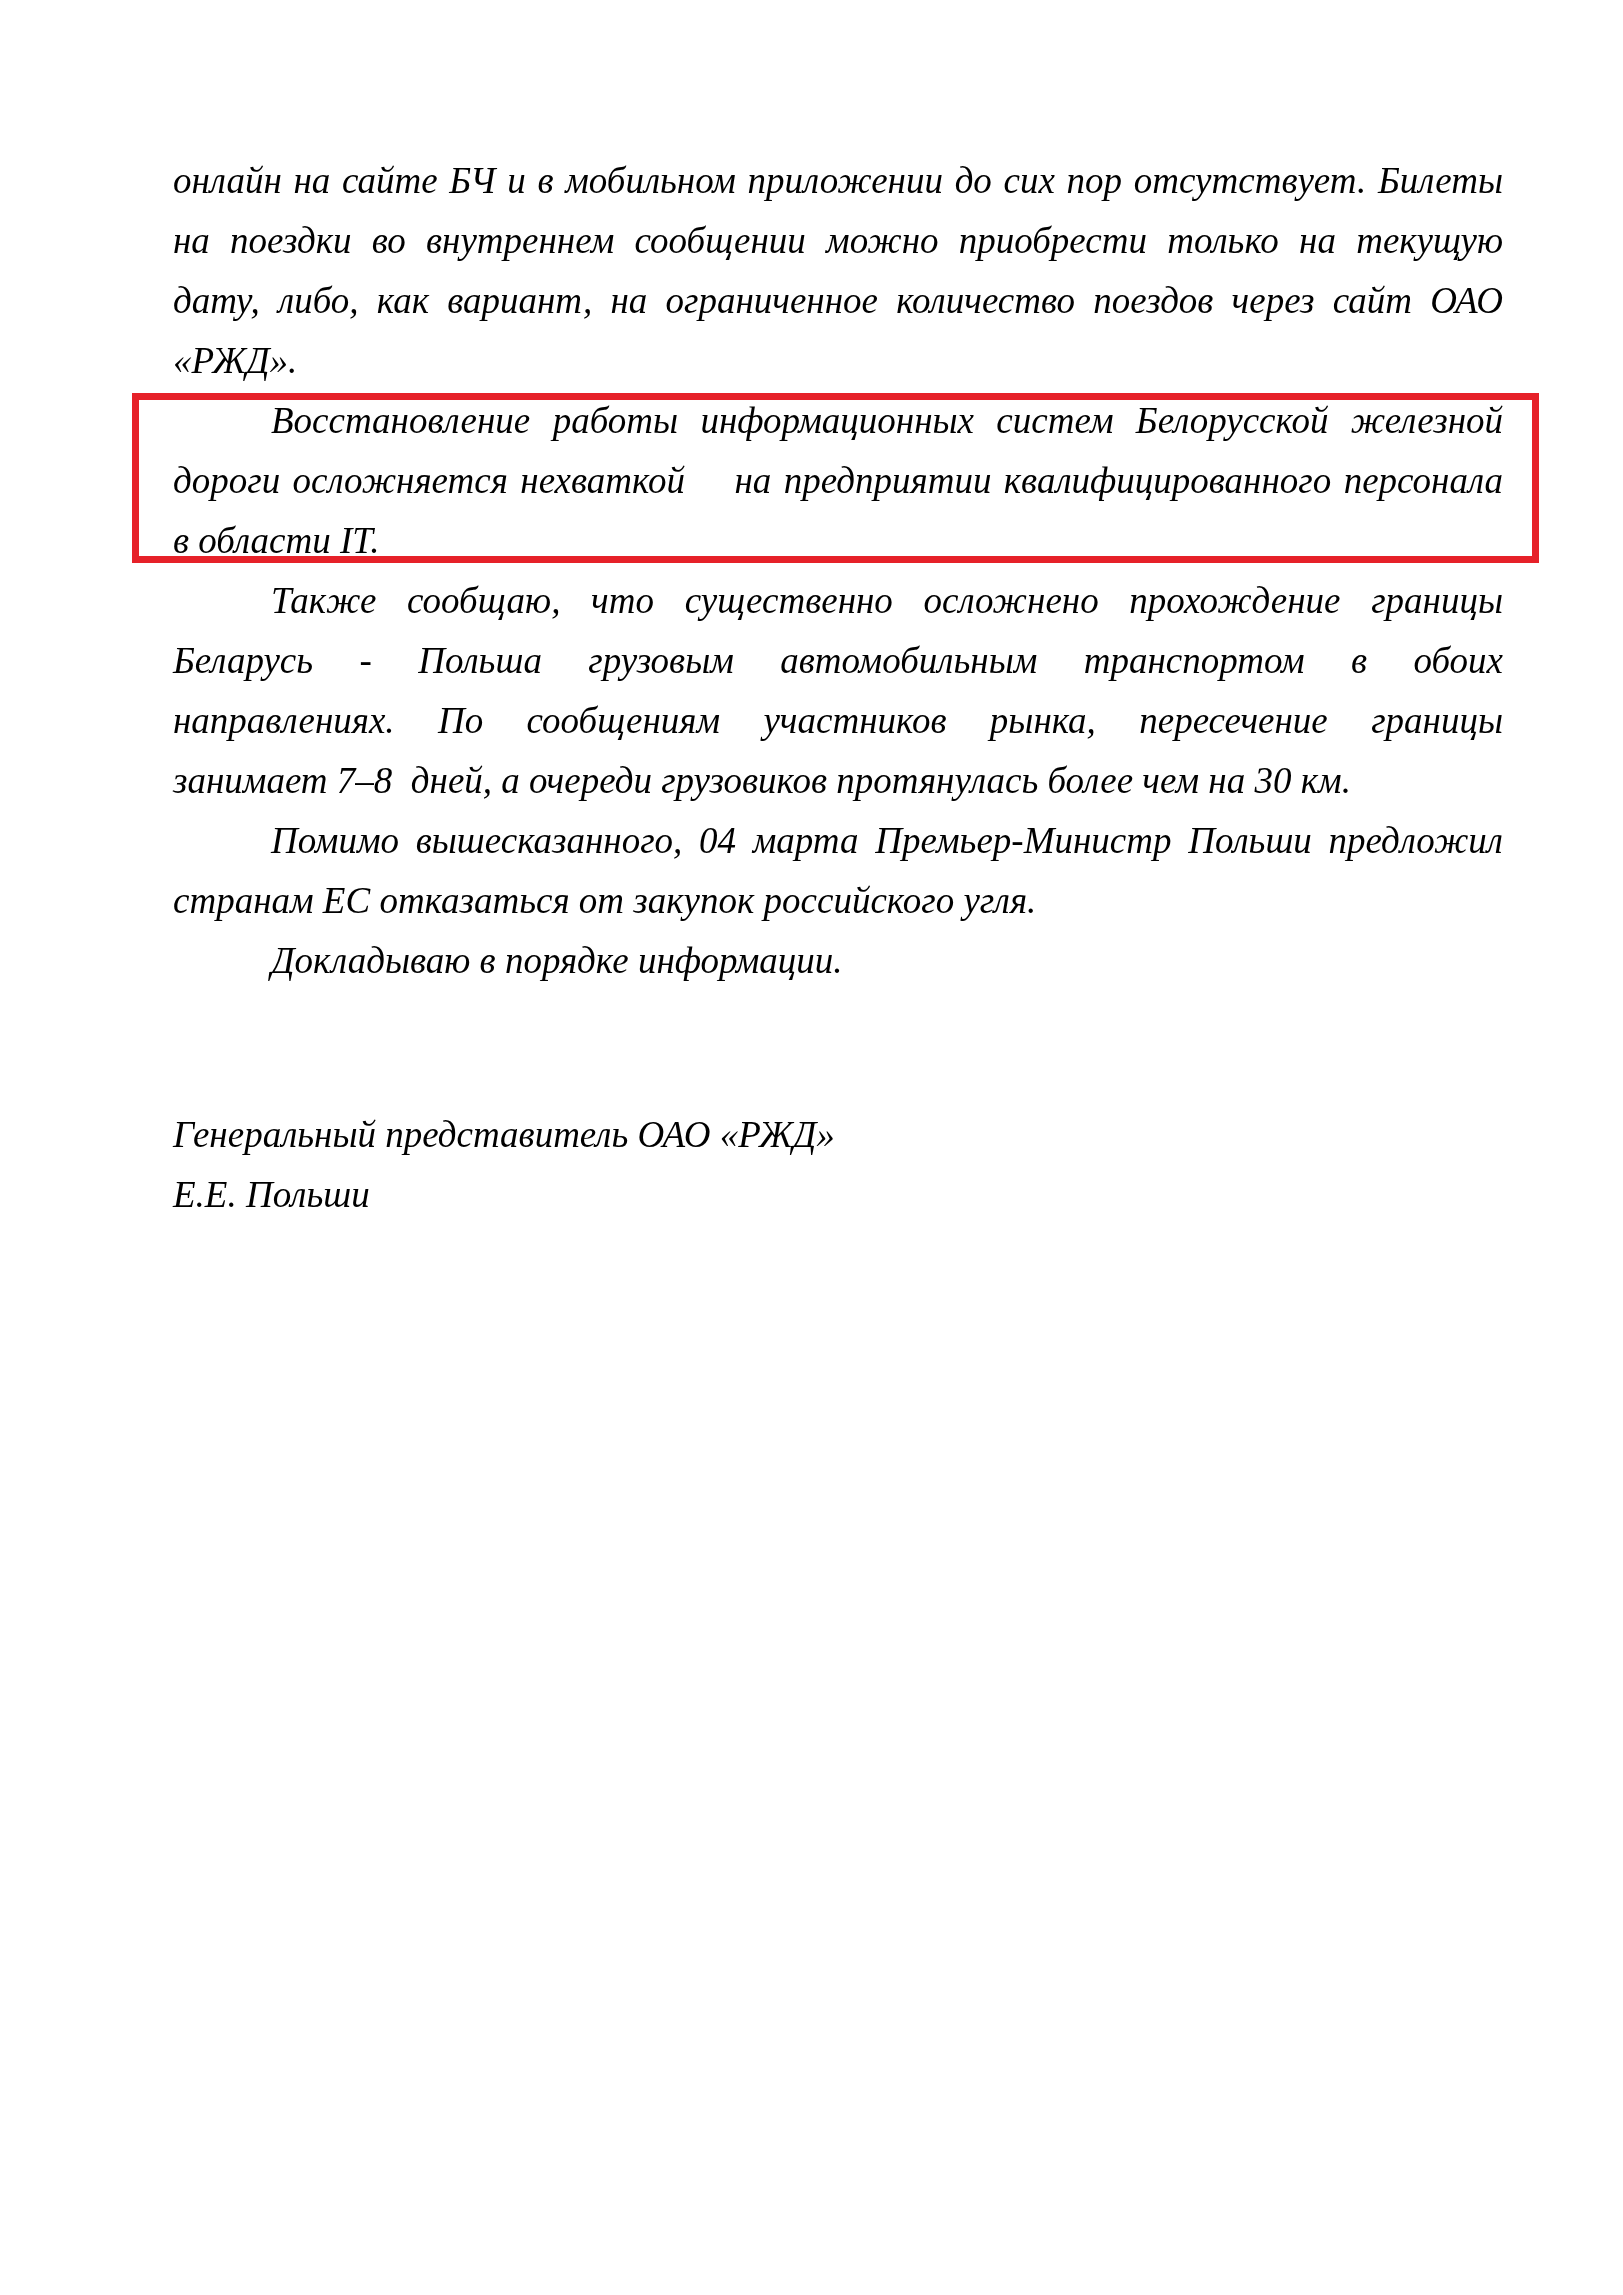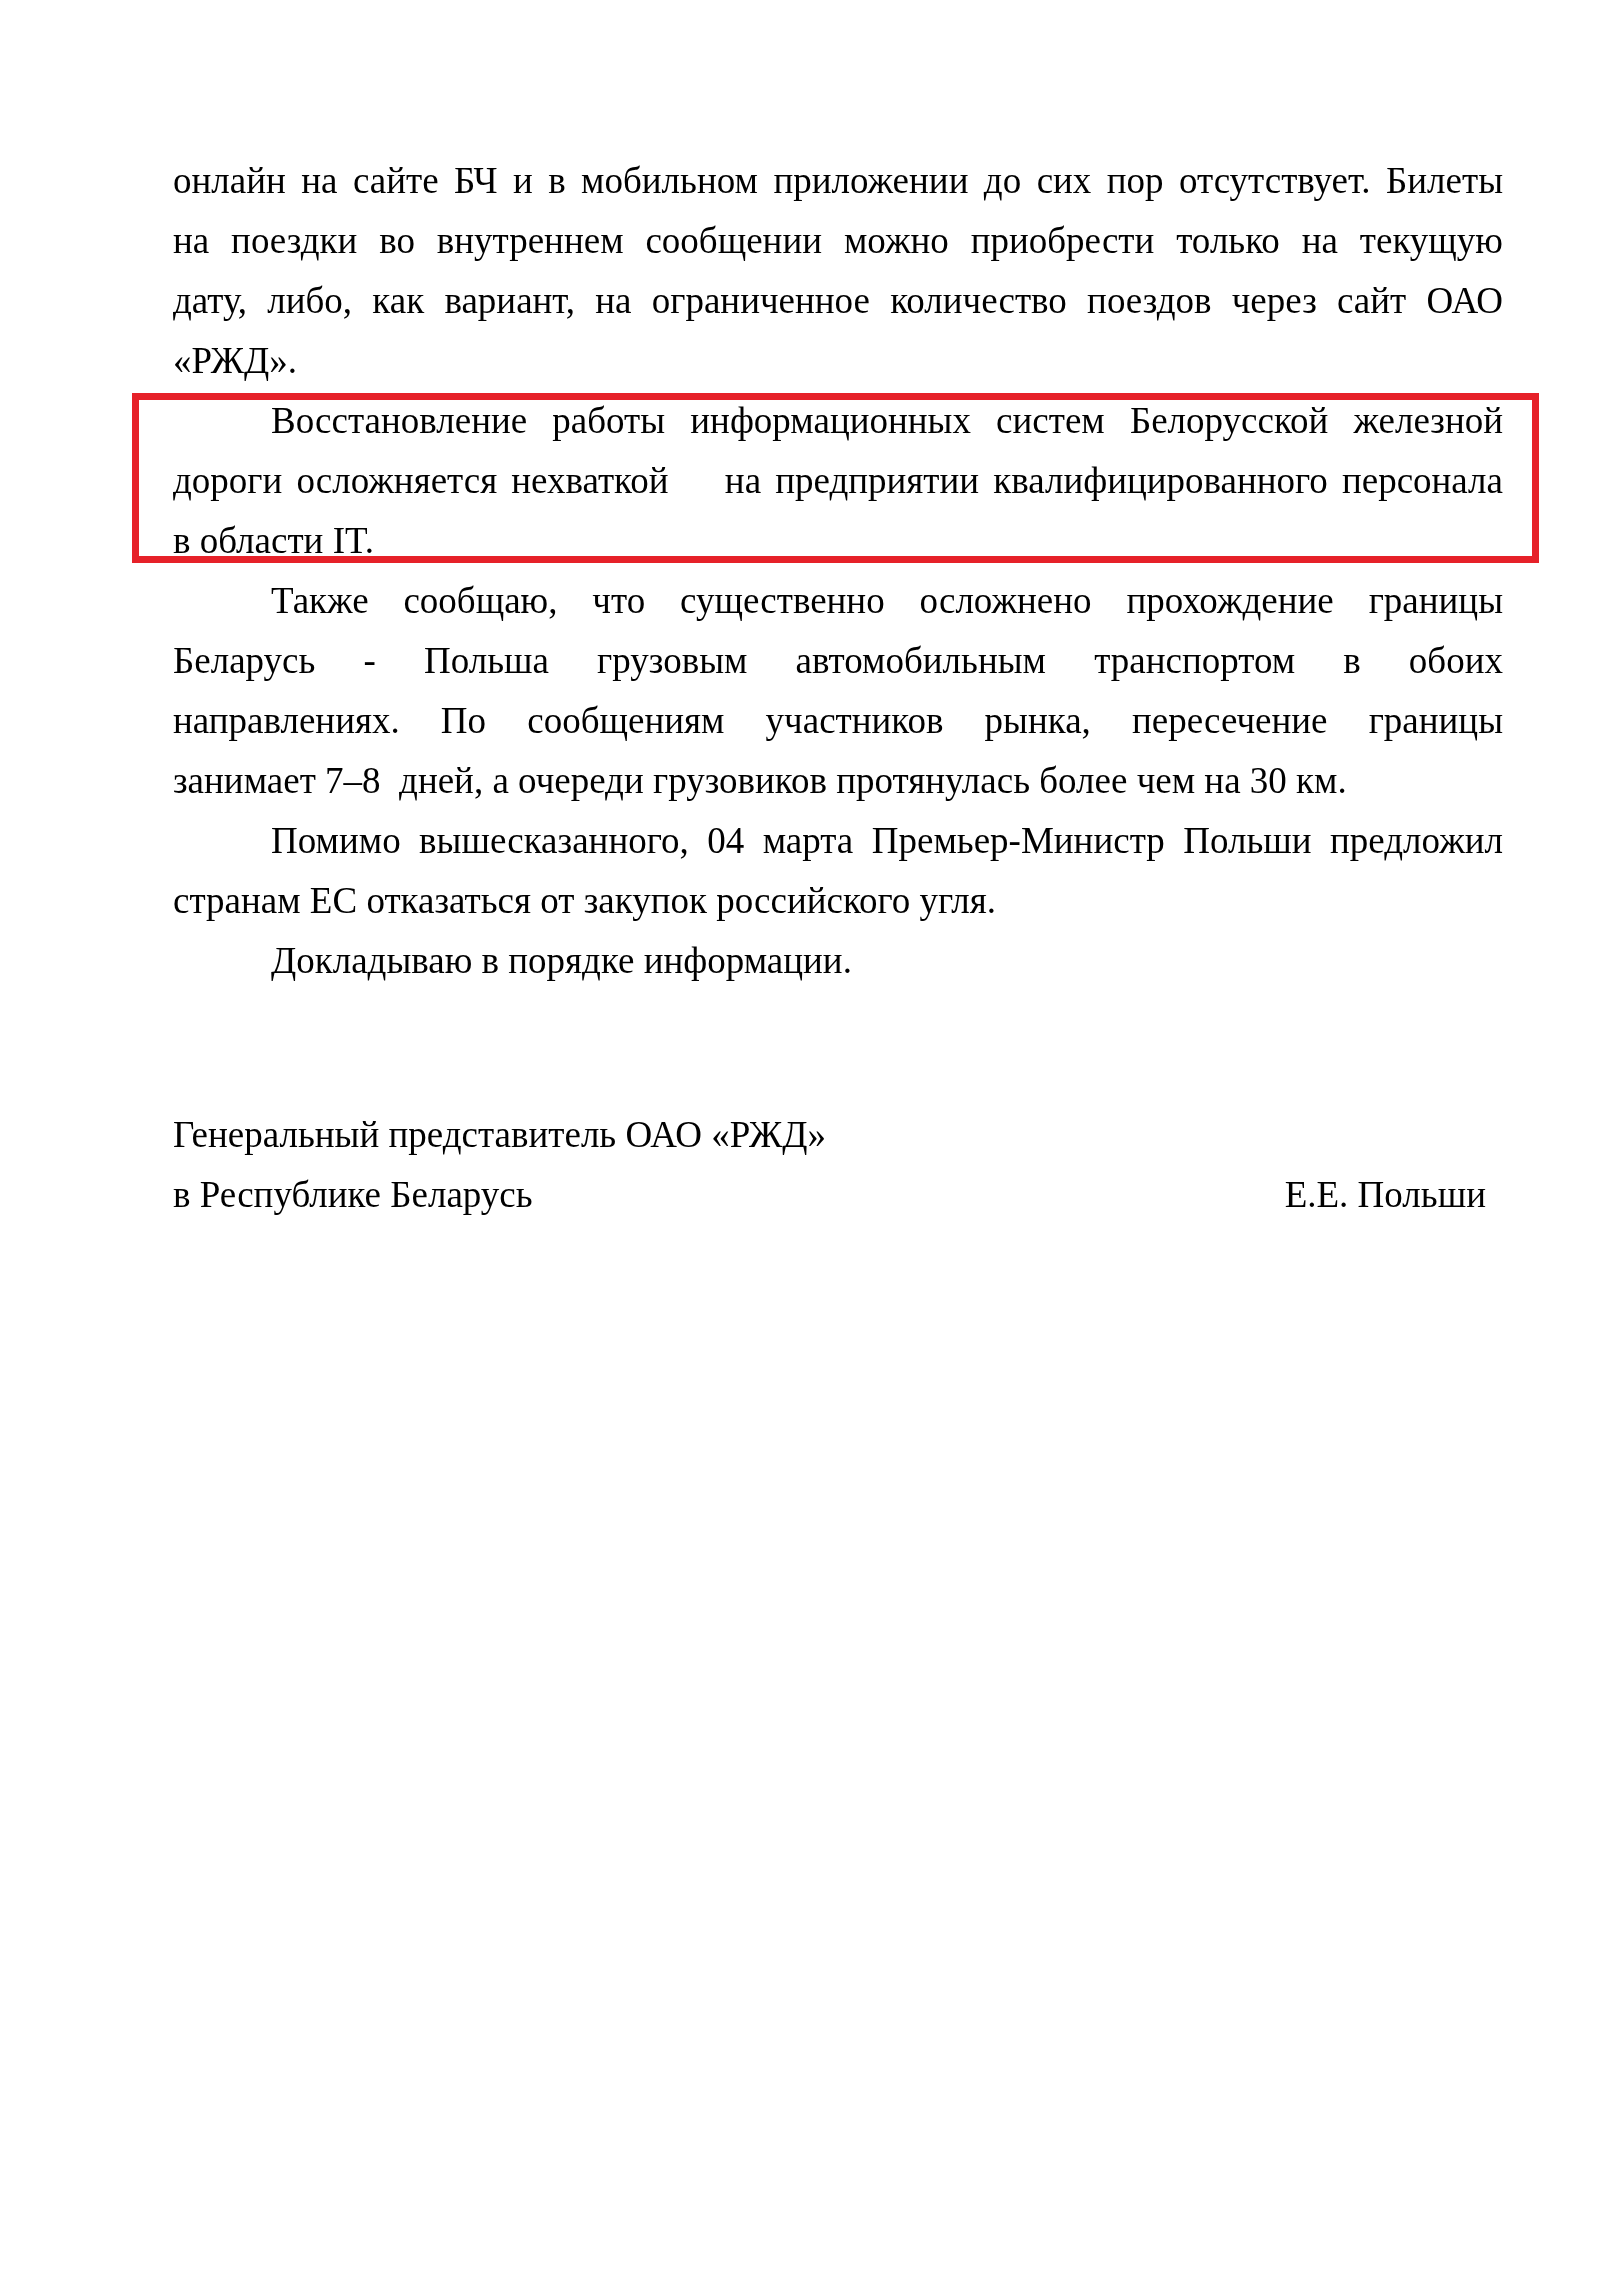--- a/index.html
+++ b/index.html
@@ -11,20 +11,21 @@
     color: #000000;
     overflow: hidden;
   }
   .page { position: absolute; inset: 0; }
   .textblock {
     position: absolute;
     left: 173px; top: 151px;
     width: 1330px;
     font-size: 37px;
     line-height: 60px;
+    font-style: italic;
   }
   .line {
     height: 60px;
     white-space: normal;
     overflow: visible;
   }
   .just { text-align: justify; text-align-last: justify; }
   .left { text-align: right; text-align-last: left; }
   .indent { text-indent: 98px; }
   .spacer { height: 114px; }
@@ -73,21 +74,20 @@
 
     <div>
       <div class="line left indent">Докладываю в порядке информации.</div>
     </div>
 
     <div class="spacer"></div>
 
     <div>
       <div class="line left">Генеральный представитель ОАО «РЖД»</div>
       <div class="line sigrow">
-        <span class="sig-left">в Республике Беларусь</span>
         <span class="sig-right">Е.Е. Польши</span>
       </div>
     </div>
 
   </div>
 
   <div class="highlight-box"></div>
 
 </div>
 

